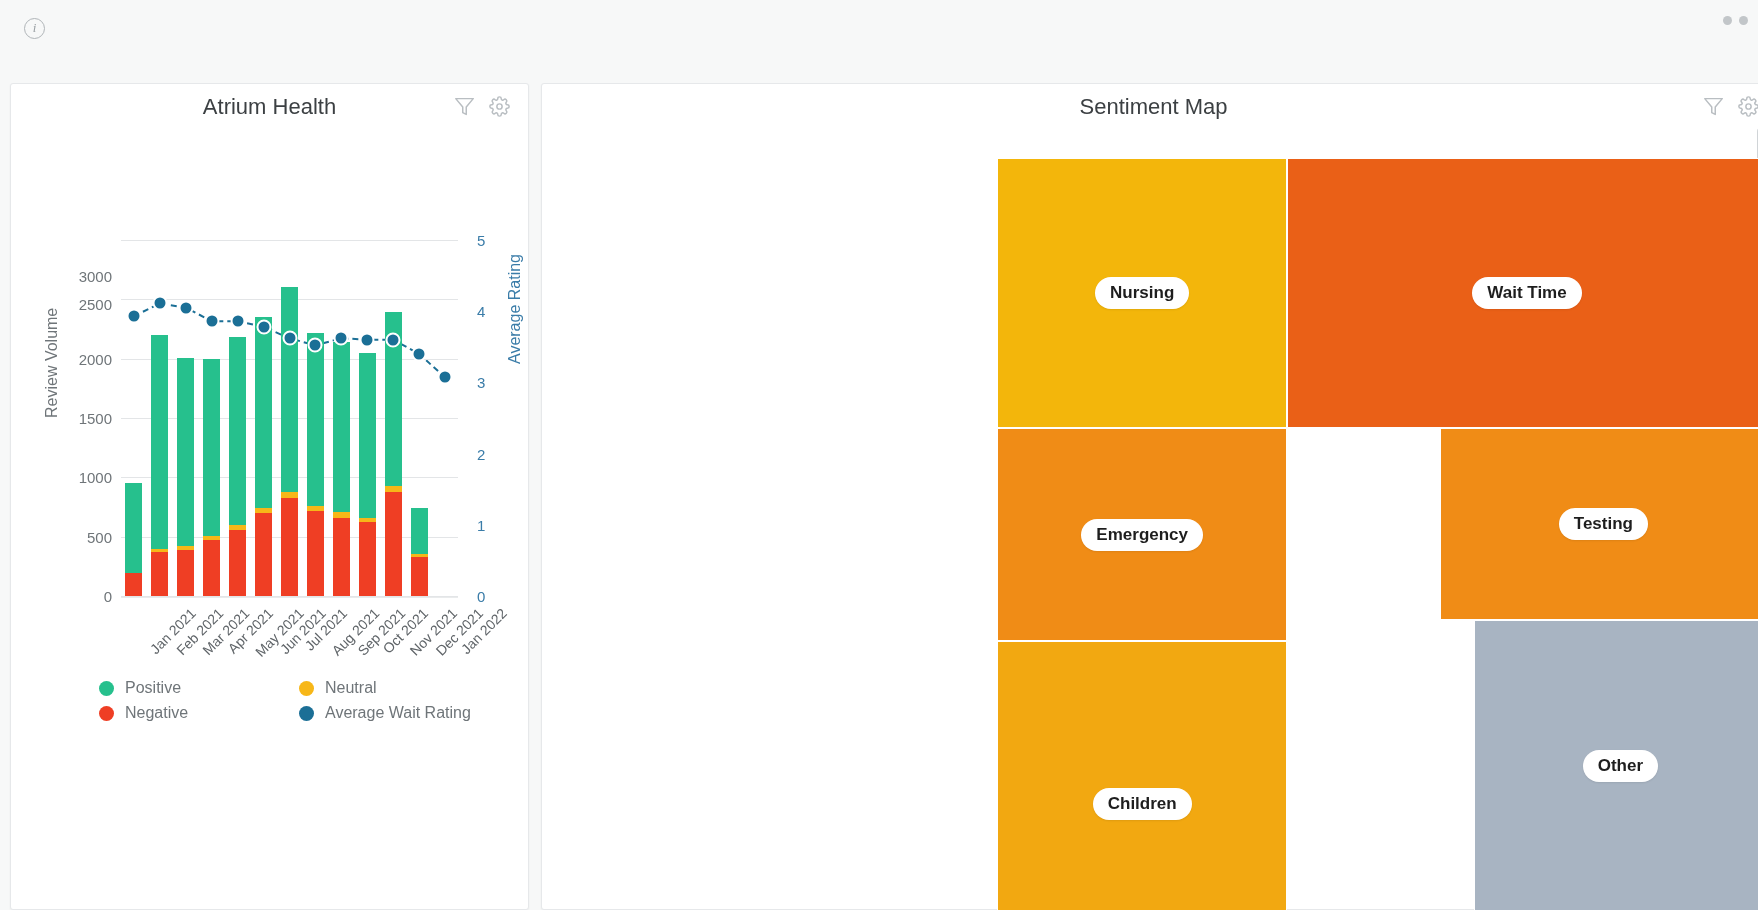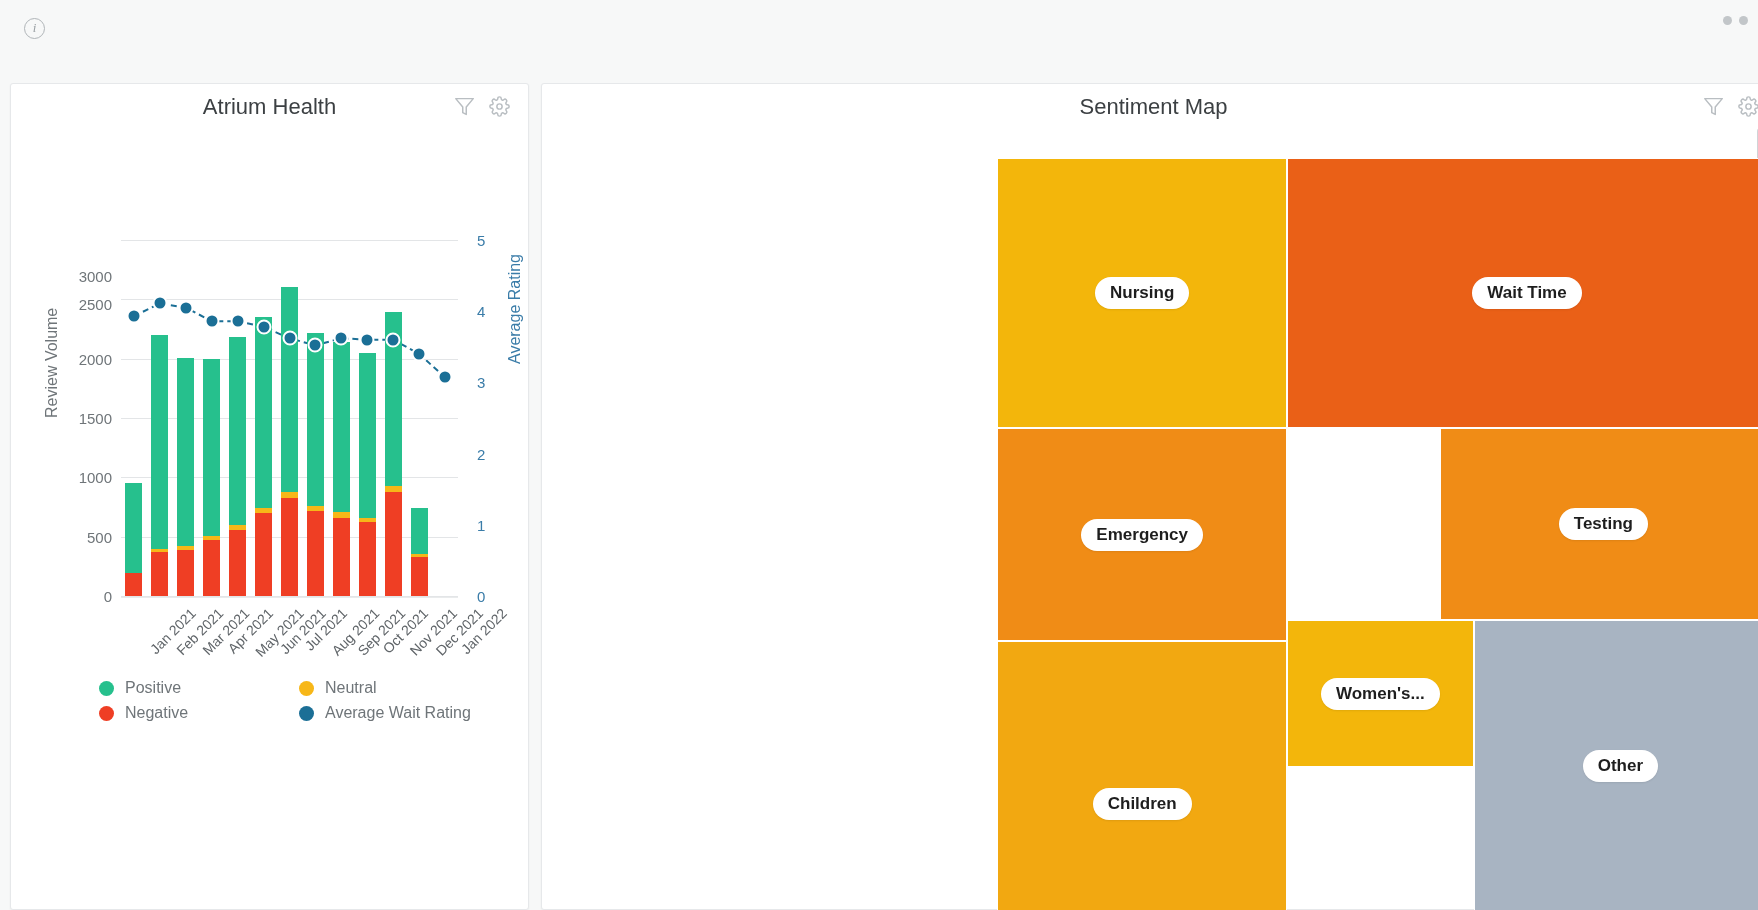--- a/index.html
+++ b/index.html
@@ -327,22 +327,19 @@
         </div>
         <div class="tile" style="left: 442.38px; top: 483.426px; width: 289.668px; height: 326px; background: rgb(242, 168, 17);">
           <span class="tile-label">Children</span>
         </div>
         <div class="tile" style="left: 732.048px; top: 0px; width: 479.952px; height: 270.327px; background: rgb(234, 96, 23);">
           <span class="tile-label">Wait Time</span>
         </div>
         <div class="tile" style="left: 884.76px; top: 270.327px; width: 327.24px; height: 192.015px; background: rgb(240, 140, 22);">
           <span class="tile-label">Testing</span>
         </div>
-        <div class="tile" style="left: 732.048px; top: 462.342px; width: 186.648px; height: 146.835px; background: rgb(243, 182, 11);">
-          <span class="tile-label">Women's...</span>
-        </div>
         <div class="tile" style="left: 918.696px; top: 462.342px; width: 293.304px; height: 290.658px; background: rgb(168, 180, 194);">
           <span class="tile-label">Other</span>
         </div>
       </div>
   </div>
 
 </div>
 
 </body></html>

